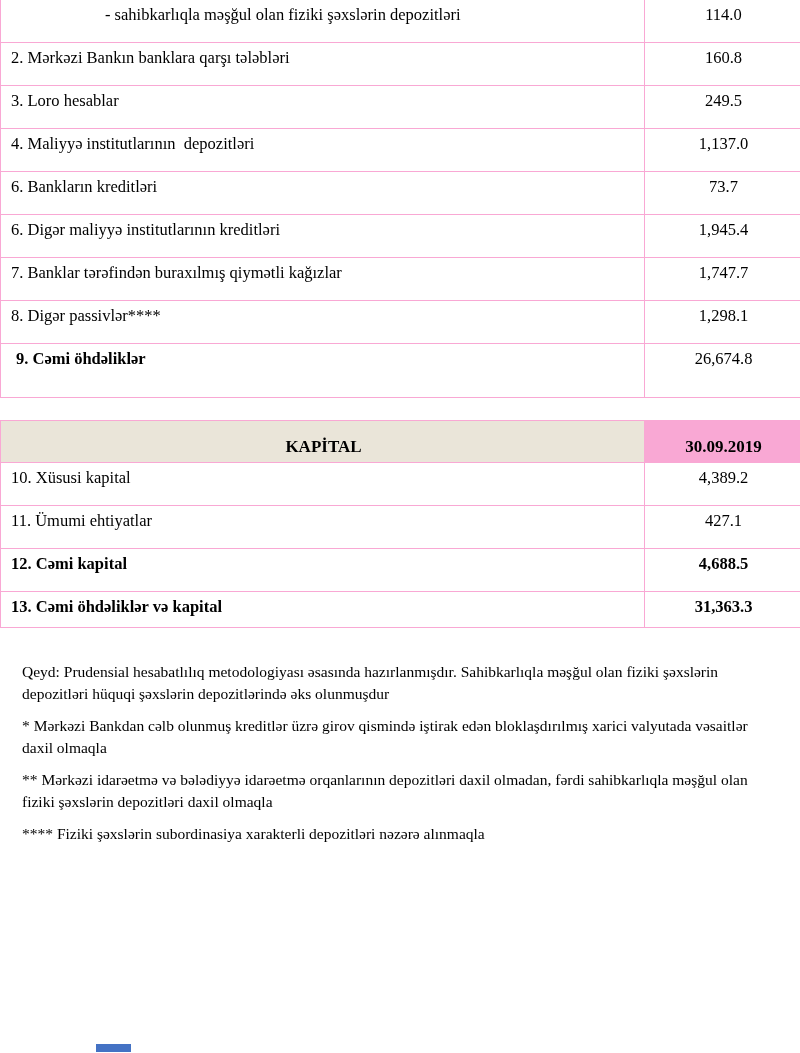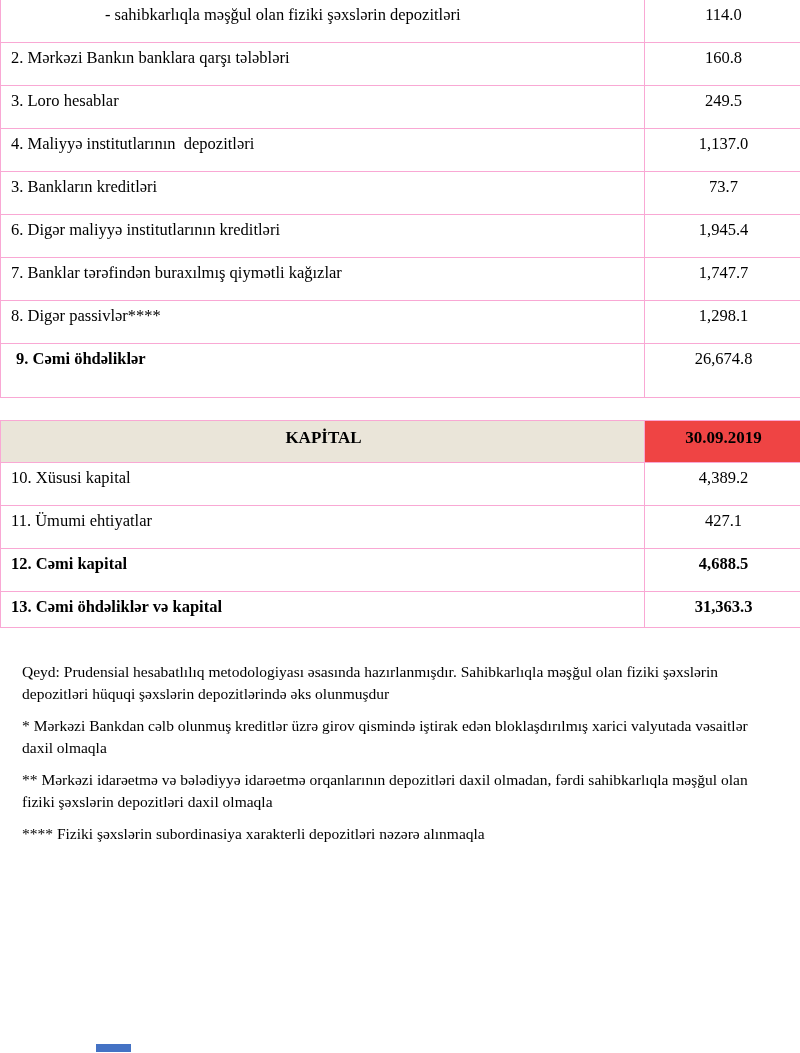--- a/index.html
+++ b/index.html
@@ -46,21 +46,21 @@
   #liabilities tr.row-total td.value { font-weight: normal; }
 
   
   #capital { top: 420px; }
   #capital td { height: 43px; }
   #capital tr.head th {
     height: 42px;
     text-align: center;
     font-weight: bold;
     font-size: 17px;
-    padding-top: 7px;
+    padding-top: 16px;
   }
   #capital tr.row-bold td { font-weight: bold; }
   #capital tr:last-child td { height: 36px; margin-left: 40px; }
 
   .footnotes {
     position: absolute;
     top: 661px;
     left: 22px;
     width: 750px;
     font-size: 15.5px;
@@ -97,21 +97,21 @@
       </tr>
       <tr>
         <td class="label">3. Loro hesablar</td>
         <td class="value">249.5</td>
       </tr>
       <tr>
         <td class="label">4. Maliyyə institutlarının  depozitləri</td>
         <td class="value">1,137.0</td>
       </tr>
       <tr>
-        <td class="label">3. Bankların kreditləri</td>
+        <td class="label">6. Bankların kreditləri</td>
         <td class="value">73.7</td>
       </tr>
       <tr>
         <td class="label">6. Digər maliyyə institutlarının kreditləri</td>
         <td class="value">1,945.4</td>
       </tr>
       <tr>
         <td class="label">7. Banklar tərəfindən buraxılmış qiymətli kağızlar</td>
         <td class="value">1,747.7</td>
       </tr>
@@ -127,21 +127,21 @@
   </table>
 
   <table class="fin-table" id="capital">
     <colgroup>
         <col class="col-label">
         <col class="col-value">
       </colgroup>
     <tbody>
       <tr class="head">
         <th class="hdr-bg" style="background: rgb(234, 229, 217);">KAPİTAL</th>
-        <th class="hdr-bg" style="background: #ef4444;">30.09.2019</th>
+        <th class="hdr-bg" style="background: #f9a8d4;">30.09.2019</th>
       </tr>
       <tr>
         <td class="label">10. Xüsusi kapital</td>
         <td class="value">4,389.2</td>
       </tr>
       <tr>
         <td class="label">11. Ümumi ehtiyatlar</td>
         <td class="value">427.1</td>
       </tr>
       <tr class="row-bold">

